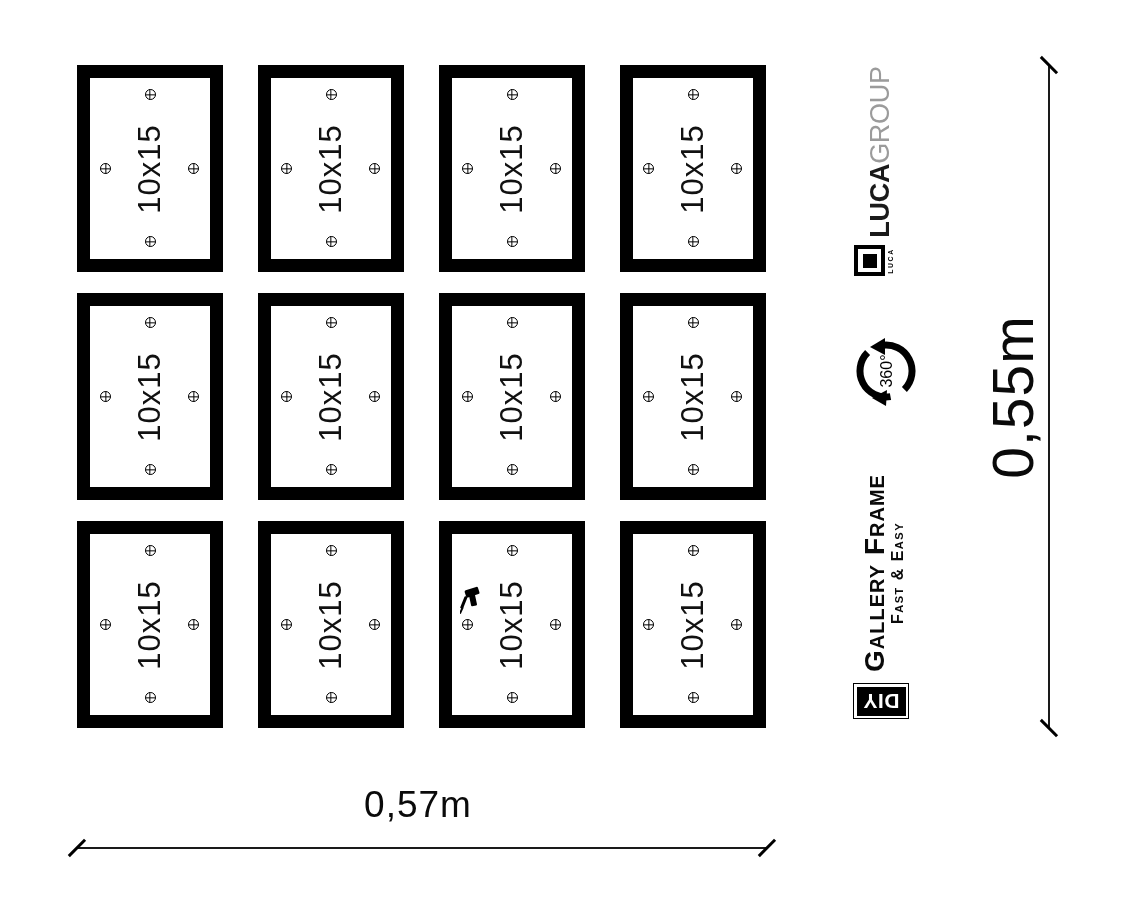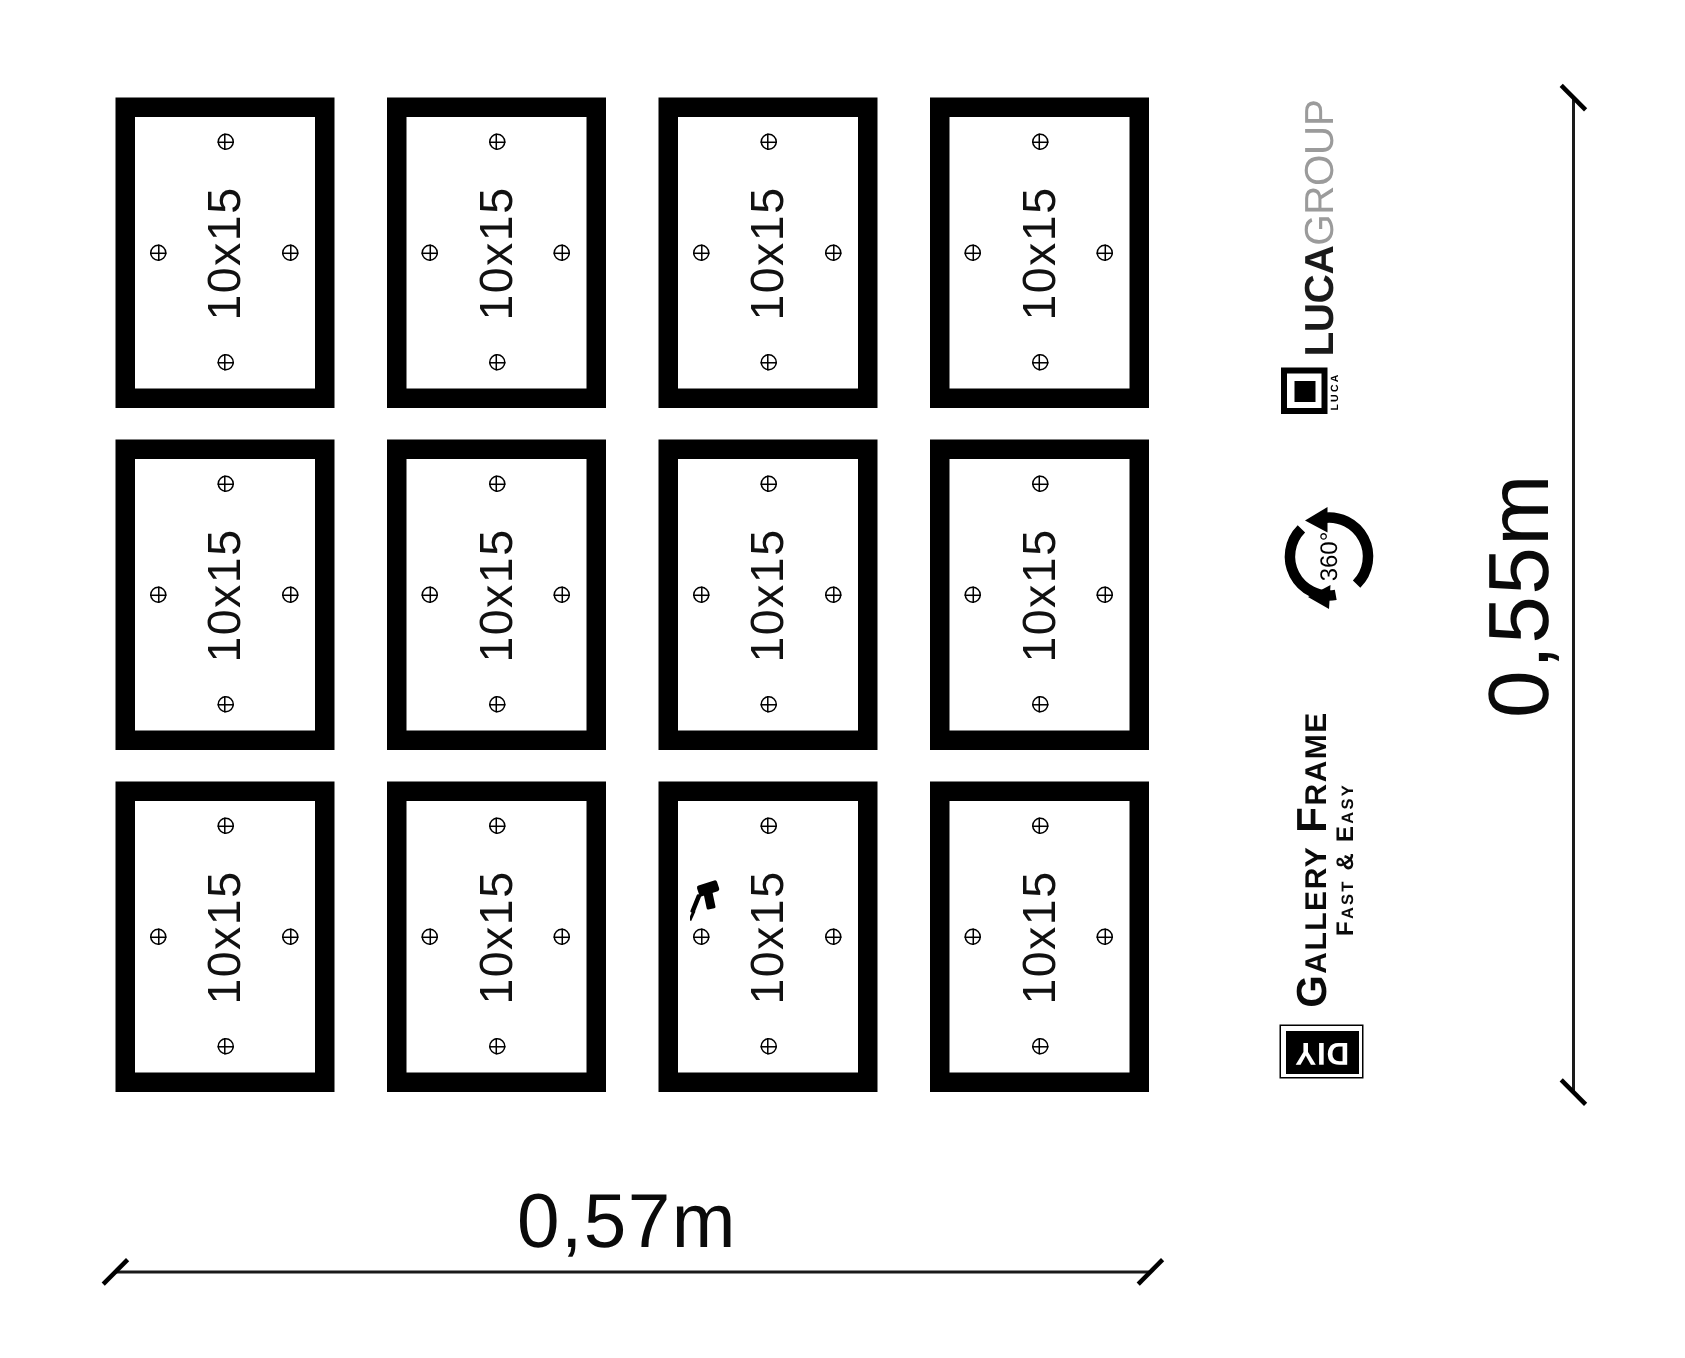--- a/index.html
+++ b/index.html
@@ -40,21 +40,21 @@
   .ch-bottom{left:50%;margin-left:-5.5px;bottom:12px;}
   .drill{position:absolute;left:8px;top:52px;width:22px;height:30px;}
   
   .dim-line-h{position:absolute;left:77px;top:847px;width:690px;height:1.6px;background:#1a1a1a;}
   .dim-line-v{position:absolute;left:1048px;top:65px;width:1.6px;height:663px;background:#1a1a1a;}
   .tick{position:absolute;width:3.2px;height:23px;background:#000;}
   .tick-slash{transform:translate(-50%,-50%) rotate(45deg);}   
   .tick-back{transform:translate(-50%,-50%) rotate(-45deg);}   
   .dim-label-h{
     position:absolute;left:418px;top:784px;transform:translateX(-50%);
-    font-size:51px;letter-spacing:1px;color:#0a0a0a;white-space:nowrap;
+    font-size:37px;letter-spacing:1px;color:#0a0a0a;white-space:nowrap;
   }
   
   .vblock{
     position:absolute;white-space:nowrap;
     transform:translate(-50%,-50%) rotate(-90deg);
   }
   .dim-label-v{font-size:57px;letter-spacing:1px;color:#0a0a0a;}
   
   .brand-wordmark{font-size:27px;letter-spacing:-0.3px;}
   .brand-wordmark .bold{font-weight:700;color:#1a1a1a;}

